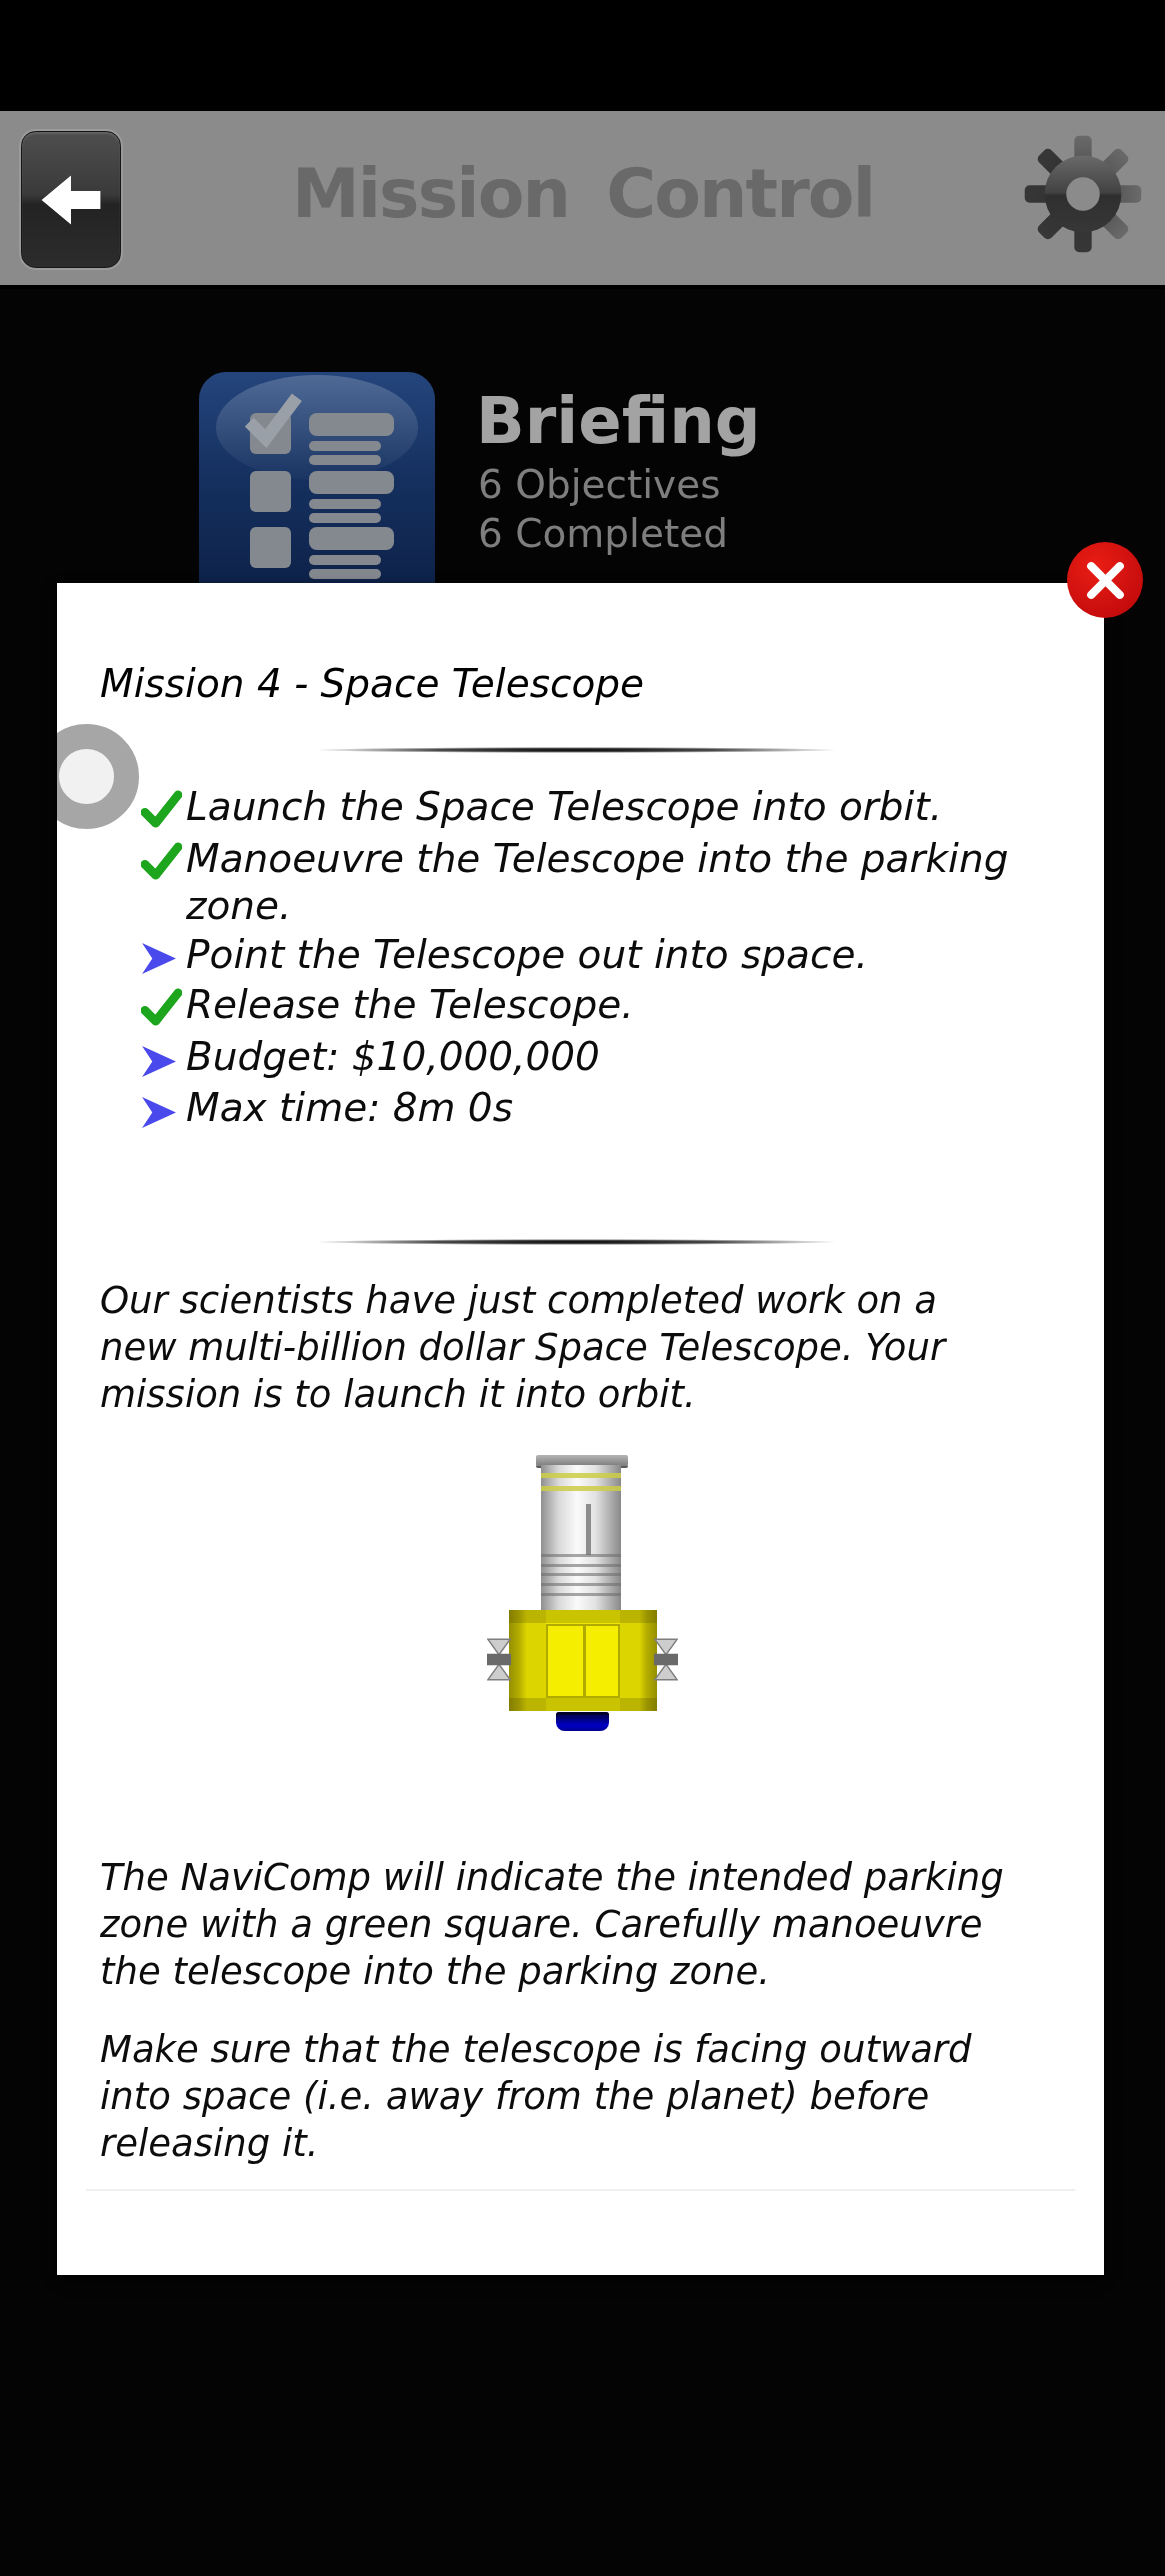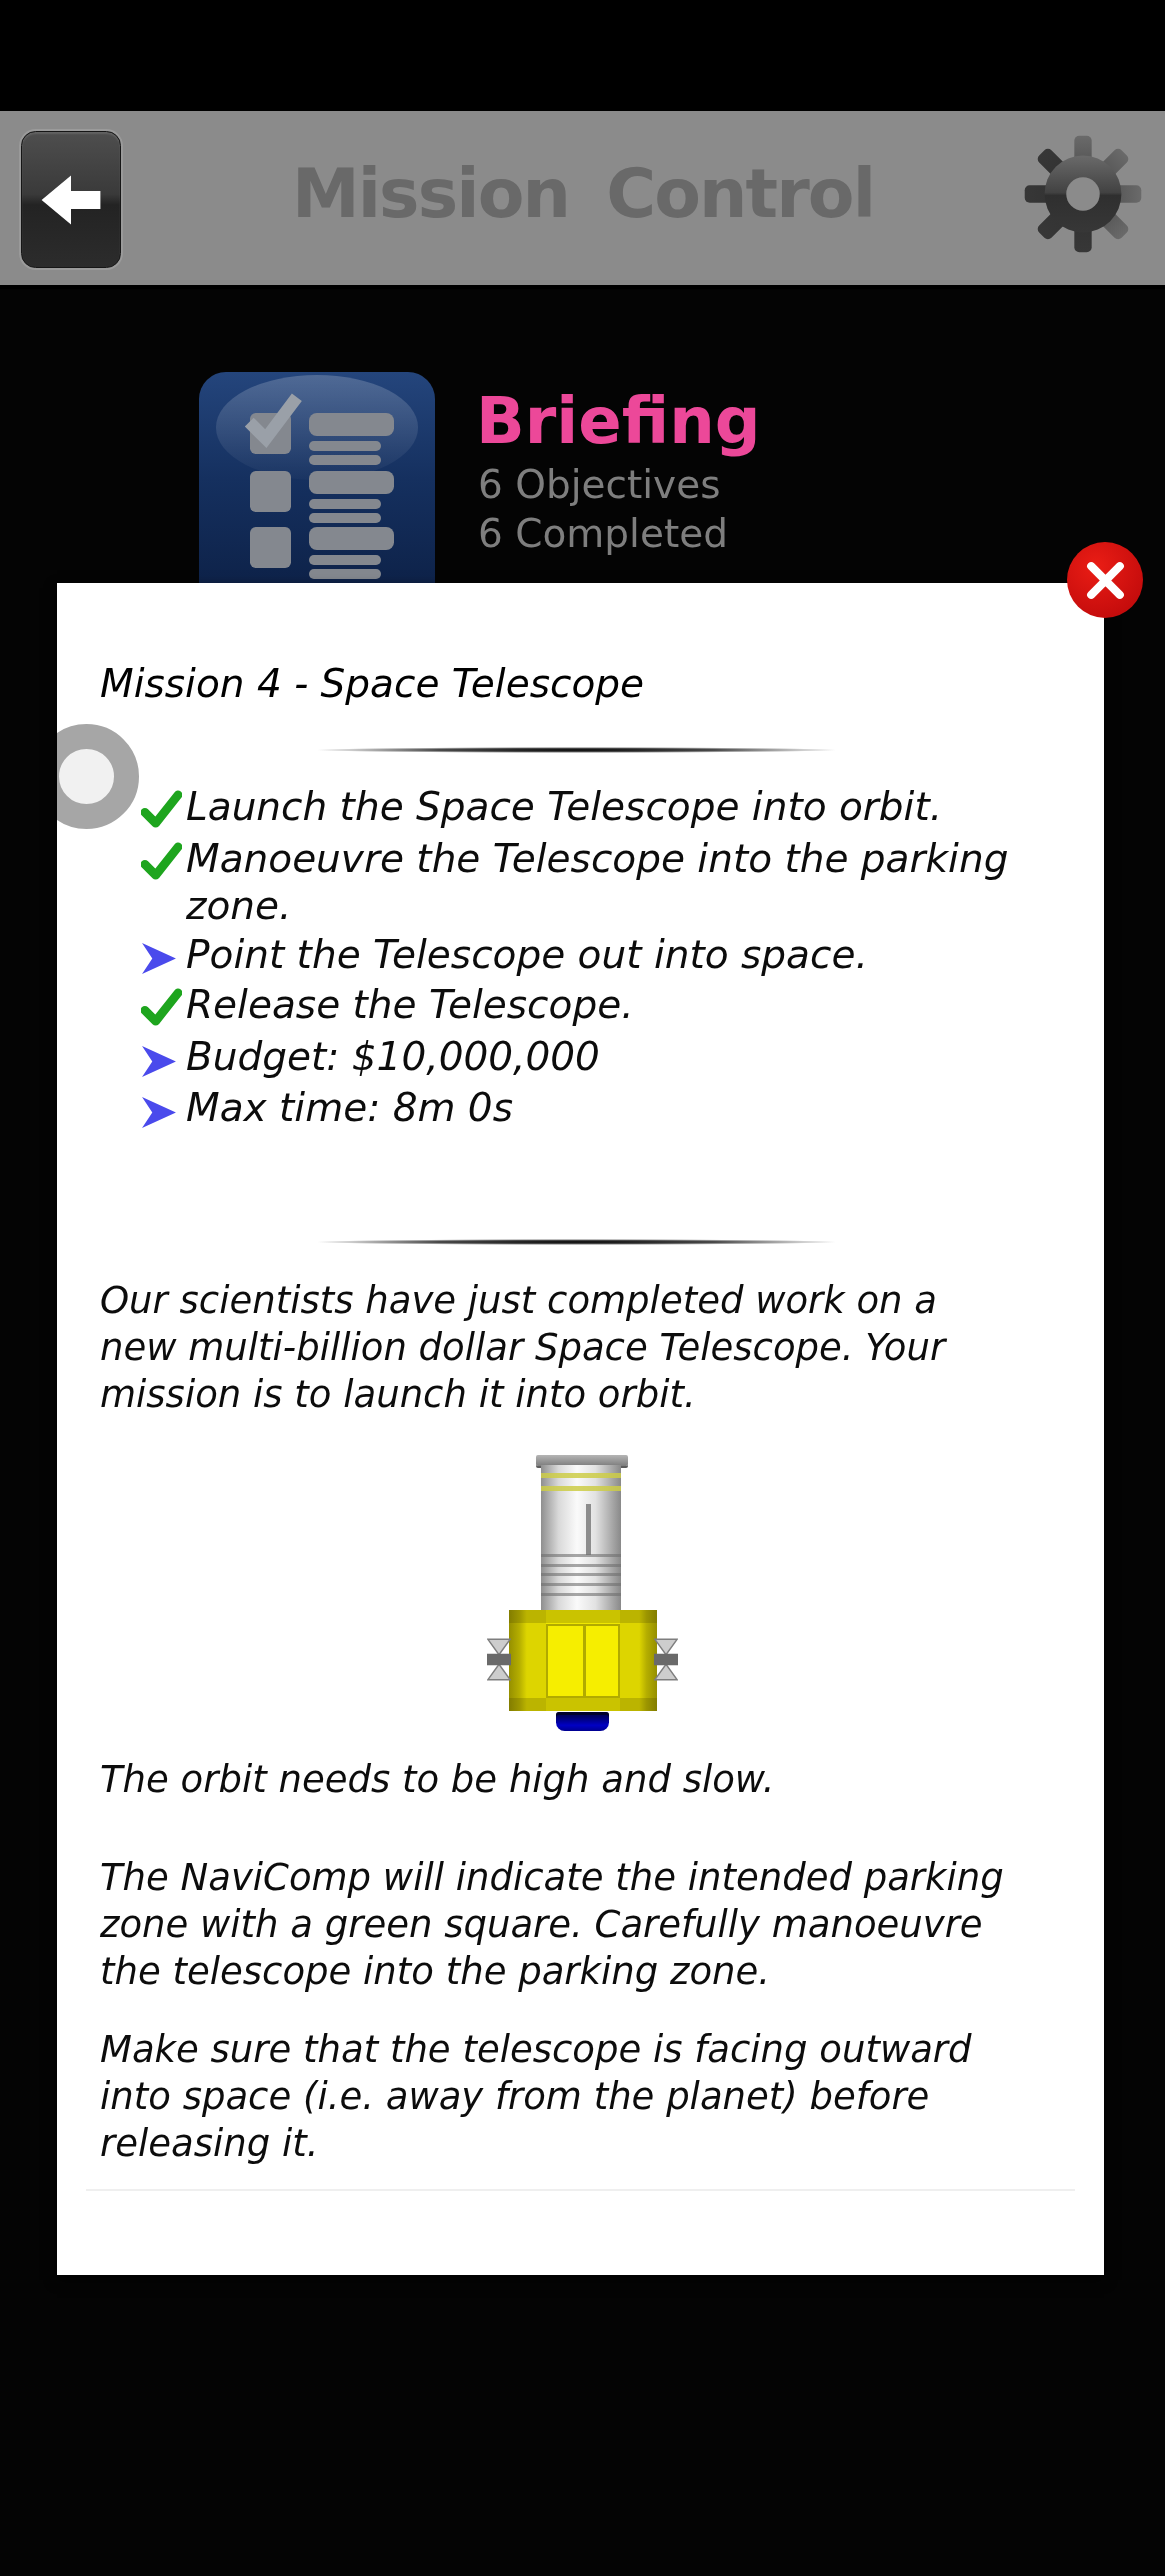--- a/index.html
+++ b/index.html
@@ -26,21 +26,21 @@
                  background:linear-gradient(180deg,#24457c 0%,#15305f 45%,#0c1f44 100%);overflow:visible;}
   .briefing-icon::before{content:"";position:absolute;left:7%;right:7%;top:2.9px;height:44%;
                  border-radius:50%;background:linear-gradient(rgba(255,255,255,.20),rgba(255,255,255,.02));}
   .brow{position:absolute;left:51px;display:flex;align-items:flex-start;}
   .brow-r1{top:41px;} .brow-r2{top:99px;} .brow-r3{top:155px;}
   .bbox{width:41px;height:41px;border-radius:5.8px;background:#84888f;}
   .blines{margin-left:17.5px;}
   .bline-thick{width:85px;height:23px;border-radius:7.8px;background:#84888f;}
   .bline-thin{width:72px;height:9.7px;border-radius:4.9px;background:#84888f;margin-top:4.9px;}
   .bcheck{position:absolute;left:41px;top:19.4px;}
-  .b-title{position:absolute;left:277px;top:11.7px;font-size:64px;font-weight:bold;color:#ec4899;}
+  .b-title{position:absolute;left:277px;top:11.7px;font-size:64px;font-weight:bold;color:#a3a3a3;}
   .b-sub1{position:absolute;left:279px;top:90px;font-size:39px;color:#7e7e7e;}
   .b-sub2{position:absolute;left:279px;top:139px;font-size:39px;color:#7e7e7e;}
   
   .dialog{position:absolute;left:57px;top:583px;width:1047px;height:1692px;background:#fff;
           overflow:hidden;box-shadow:0 4.9px 11.7px rgba(0,0,0,.8);font-style:italic;}
   .touch-ring{position:absolute;left:-23px;top:141px;width:105px;height:105px;border-radius:50%;
           box-sizing:border-box;background:#f1f1f1;border:25px solid #a6a6a6;}
   .m-title{position:absolute;left:43px;top:78px;margin:0;font-size:39px;font-weight:normal;color:#000;}
   .divider{position:absolute;left:257px;width:525px;height:5.8px;border-radius:2.9px;
            background:radial-gradient(closest-side,#000 0%,#4a4a4a 55%,rgba(130,130,130,0) 100%);}
@@ -228,21 +228,20 @@
         <rect x="0" y="16" width="25" height="12" fill="#6a6a6a"></rect>
       </svg>
       <svg class="t-thrust t-thrust-r" viewBox="0 0 25 44">
         <path d="M1 1 L24 1 L12.5 17 Z" fill="#cdcdcd" stroke="#7e7e7e" stroke-width="1.5"></path>
         <path d="M1 43 L24 43 L12.5 27 Z" fill="#cdcdcd" stroke="#7e7e7e" stroke-width="1.5"></path>
         <rect x="0" y="16" width="25" height="12" fill="#6a6a6a"></rect>
       </svg>
       <div class="t-base"></div>
     </div>
 
-    <p class="para p2">The orbit needs to be high and slow.</p>
     <p class="para p4">Make sure that the telescope is facing outward
 into space (i.e. away from the planet) before
 releasing it.</p>
     <p class="para p3">The NaviComp will indicate the intended parking
 zone with a green square.  Carefully manoeuvre
 the telescope into the parking zone.</p>
     <div class="faint-line"></div>
   </div>
 
   <button class="close-btn">

